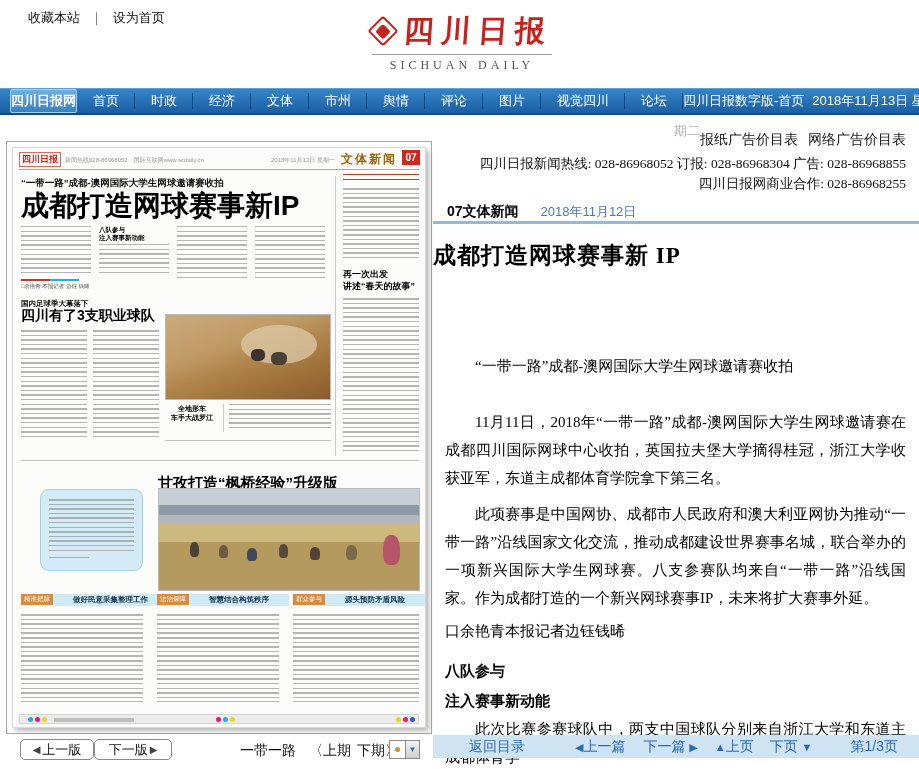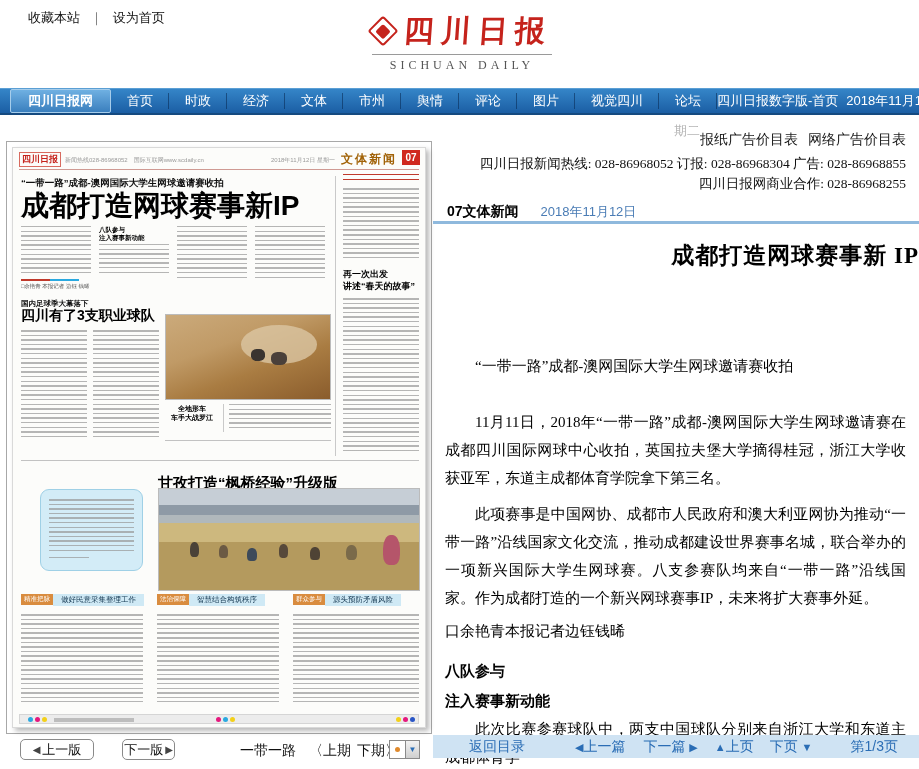--- a/index.html
+++ b/index.html
@@ -20,21 +20,21 @@
   display:inline-flex;align-items:center;justify-content:center;border-radius:3px;flex:0 0 auto}
 .emblem-inner{width:11px;height:11px;background:#c5231c;border-radius:2px}
 .logo-cn{color:#c5231c;font-size:30px;font-weight:bold;letter-spacing:7px;transform:skewX(-4deg);white-space:nowrap}
 .logo-rule{height:1px;background:#9a9a9a;margin:2px 0 3px}
 .logo-en{color:#555;font-size:12px;letter-spacing:4px;font-family:"Liberation Serif",serif}
 
 
 .nav{position:absolute;left:0;top:88px;width:919px;height:27px;
   background:linear-gradient(#3585c8,#1b5ea4);border-top:1px solid #5b9fd4;border-bottom:2px solid #154a80;
   display:flex;align-items:center;color:#fff;font-size:13px;font-family:"Liberation Sans",sans-serif}
-.nav-site{margin-left:10px;padding:2px 17px;background:linear-gradient(#6fb0e2,#3a7fbe);
+.nav-site{margin-left:10px;padding:2px 0;background:linear-gradient(#6fb0e2,#3a7fbe);
   border:1px solid #a6cdeb;border-radius:2px;font-weight:bold;cursor:pointer;white-space:nowrap}
 .nav-item{position:relative;padding:0 16px;line-height:24px;cursor:pointer;white-space:nowrap}
 .nav-item::after{content:"";position:absolute;right:0;top:4px;bottom:4px;width:1px;background:rgba(8,40,80,.55)}
 .nav-right{margin-left:auto;margin-right:8px;display:flex;gap:8px;align-items:center;white-space:nowrap}
 .nav-right .lnk{cursor:pointer}
 
 
 .wrapdate{position:absolute;left:674px;top:122px;color:#b5b5b5;font-size:13px;font-family:"Liberation Sans",sans-serif}
 .adlinks{position:absolute;right:13px;top:131px;font-size:14px;color:#1a1a1a;display:flex;gap:10px}
 .adlinks span{cursor:pointer}
@@ -46,30 +46,30 @@
 .scan{position:relative;width:100%;height:100%;background:#fcfcfa;border:1px solid #d9d9d9;
   box-shadow:3px 3px 5px rgba(0,0,0,.28);overflow:hidden;font-family:"Liberation Sans",sans-serif}
 .sim{background:repeating-linear-gradient(#979797 0 1.5px,transparent 1.5px 4.6px);opacity:.7}
 .sim-red{background:repeating-linear-gradient(#c0392b 0 1.5px,transparent 1.5px 4.6px)}
 .np-kicker{font-weight:bold;color:#111}
 .np-head{font-weight:bold;color:#000;white-space:nowrap}
 .vline{background:#c9c9c9}
 .hline{background:#c2c2c2}
 .badge07{background:#d0281e;color:#fff;font-weight:bold;font-size:10px;text-align:center;line-height:15px}
 .tag{display:inline-block;background:#d98c3f;color:#fff;font-size:6.5px;padding:1px 3px;vertical-align:top}
-.secbar{display:inline-block;background:#cfe9f5;color:#12354f;font-size:7.5px;font-weight:normal;padding:1px 8px;vertical-align:top}
+.secbar{display:inline-block;background:#cfe9f5;color:#12354f;font-size:7.5px;font-weight:bold;padding:1px 20px;vertical-align:top}
 .dot{position:absolute;width:5px;height:5px;border-radius:50%}
 .person{position:absolute;border-radius:45% 45% 35% 35%}
 
 
 .secrow{position:absolute;left:447px;top:203px;font-family:"Liberation Sans",sans-serif;font-size:14px}
 .secrow b{color:#000;font-weight:bold}
 .secrow .d{color:#4a7cb5;margin-left:18px;font-size:13px}
 .sec-underline{position:absolute;left:433px;top:221px;width:486px;height:3px;background:#8fb9dd}
-.art-title{position:absolute;left:433px;top:240px;width:486px;text-align:right;
+.art-title{position:absolute;left:433px;top:240px;width:486px;text-align:left;
   font-size:23px;font-weight:bold;letter-spacing:1px;color:#000}
 .art-body{position:absolute;left:445px;top:352px;width:461px;font-size:15px;line-height:28px;text-align:justify;color:#000}
 .art-body p.ind{text-indent:2em}
 .art-body .byline{margin-top:5px}
 .art-body h3{font-size:15px;line-height:28px;font-weight:bold}
 .mt28{margin-top:28px}.mt8{margin-top:8px}.mt12{margin-top:12px}.mt2{margin-top:2px}
 
 
 .pager{position:absolute;left:433px;top:735px;width:486px;height:23px;background:#cfe3f3;
   display:flex;align-items:center;font-size:14px;color:#2a6db5;font-family:"Liberation Sans",sans-serif;white-space:nowrap}
@@ -258,21 +258,21 @@
     <span class="pg-next" data-interactable="true"><span>下一篇</span> <span class="tri" data-interactable="false">▶</span></span>
     <span class="pg-up" data-interactable="true"><span class="tri" data-interactable="false">▲</span><span>上页</span></span>
     <span class="pg-down" data-interactable="true"><span>下页</span> <span class="tri" data-interactable="false">▼</span></span>
     <span class="pg-info" data-interactable="false">第1/3页</span>
   </div>
 
   <div class="btn" style="left:20px;width:74px" data-interactable="true">
     <span class="tri" data-interactable="false">◀</span>
       <span>上一版</span>
   </div>
-  <div class="btn" style="left:122px;width:53px" data-interactable="true">
+  <div class="btn" style="left:94px;width:78px" data-interactable="true">
     <span>下一版</span>
       <span class="tri" data-interactable="false">▶</span>
   </div>
   <div class="blabel" style="left:240px" data-interactable="false">一带一路</div>
   <div class="issue" data-interactable="false">
     <span data-interactable="true">〈上期</span>
     <span data-interactable="true">下期〉</span>
   </div>
   <div class="widget" data-interactable="true">
     <span class="thumb" data-interactable="false"></span>

